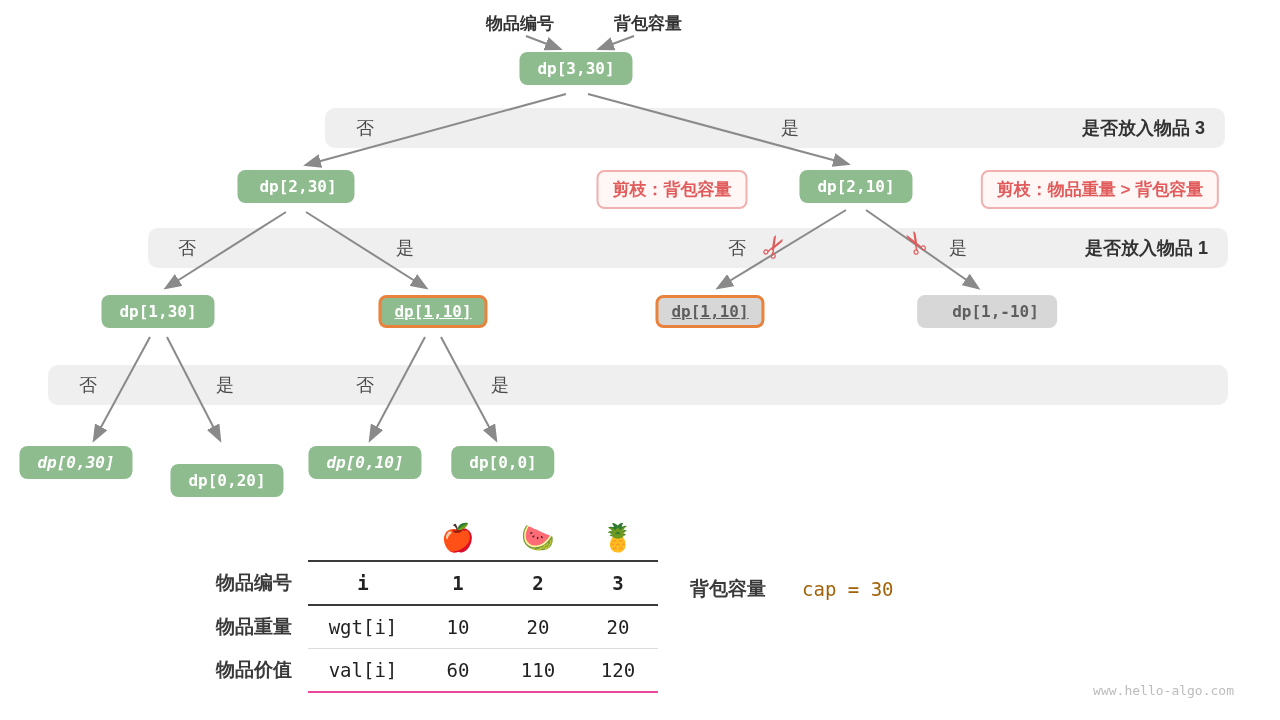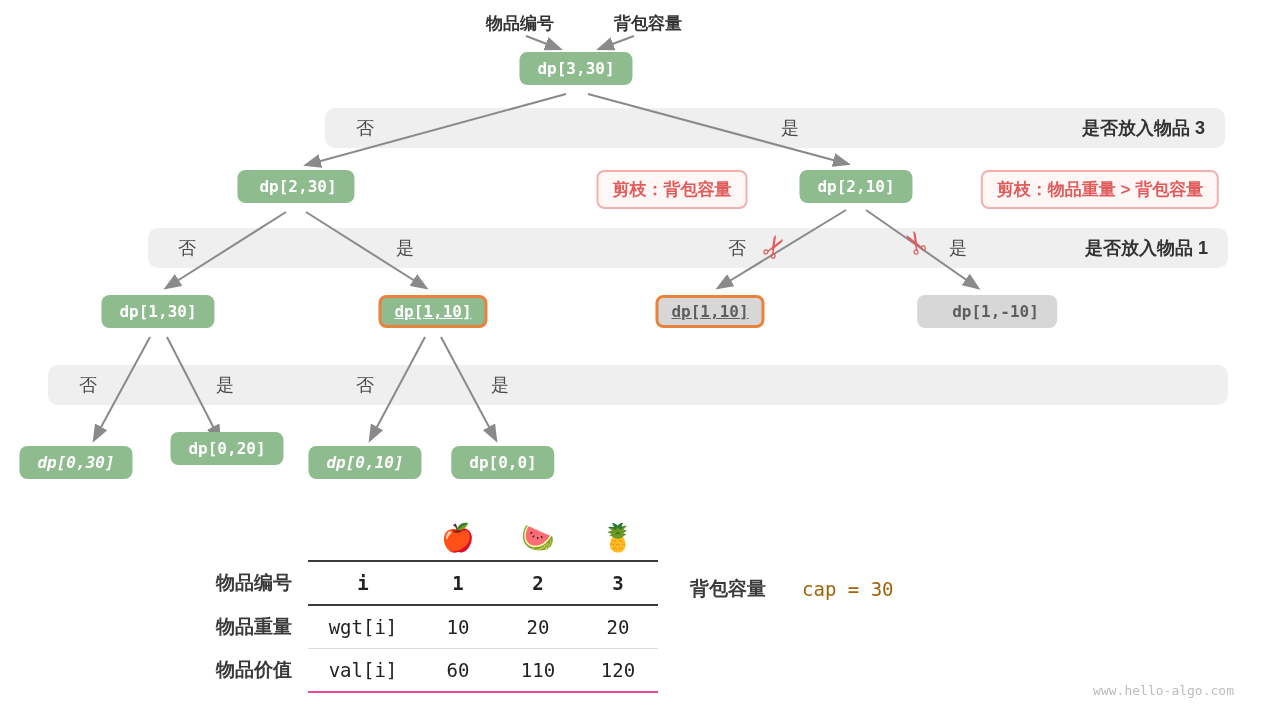--- a/index.html
+++ b/index.html
@@ -119,21 +119,21 @@
 
 <div class="node green" style="left:296px;top:170px;padding-left:22px;">dp[2,30]</div>
 <div class="node green" style="left:856px;top:170px;text-align:right;">dp[2,10]</div>
 
 <div class="node green" style="left:158px;top:295px;">dp[1,30]</div>
 <div class="node green hl" style="left:433px;top:295px;">dp[1,10]</div>
 <div class="node gray hl" style="left:710px;top:295px;">dp[1,10]</div>
 <div class="node gray" style="left:987px;top:295px;">dp[1,-10]</div>
 
 <div class="node green" style="left:76px;top:446px;font-style:italic;">dp[0,30]</div>
-<div class="node green" style="left:227px;top:432px;">dp[0,20]</div>
+<div class="node green" style="left:227px;top:464px;">dp[0,20]</div>
 <div class="node green" style="left:365px;top:446px;font-style:italic;">dp[0,10]</div>
 <div class="node green" style="left:503px;top:446px;">dp[0,0]</div>
 
 <div class="prune" style="left:672px;top:170px;">剪枝：背包容量</div>
 <div class="prune" style="left:1100px;top:170px;">剪枝：物品重量 &gt; 背包容量</div>
 
 <div class="scissors left" style="left:762px;top:232px;">✂</div>
 <div class="scissors right" style="left:902px;top:228px;">✂</div>
 
 <table class="items">

